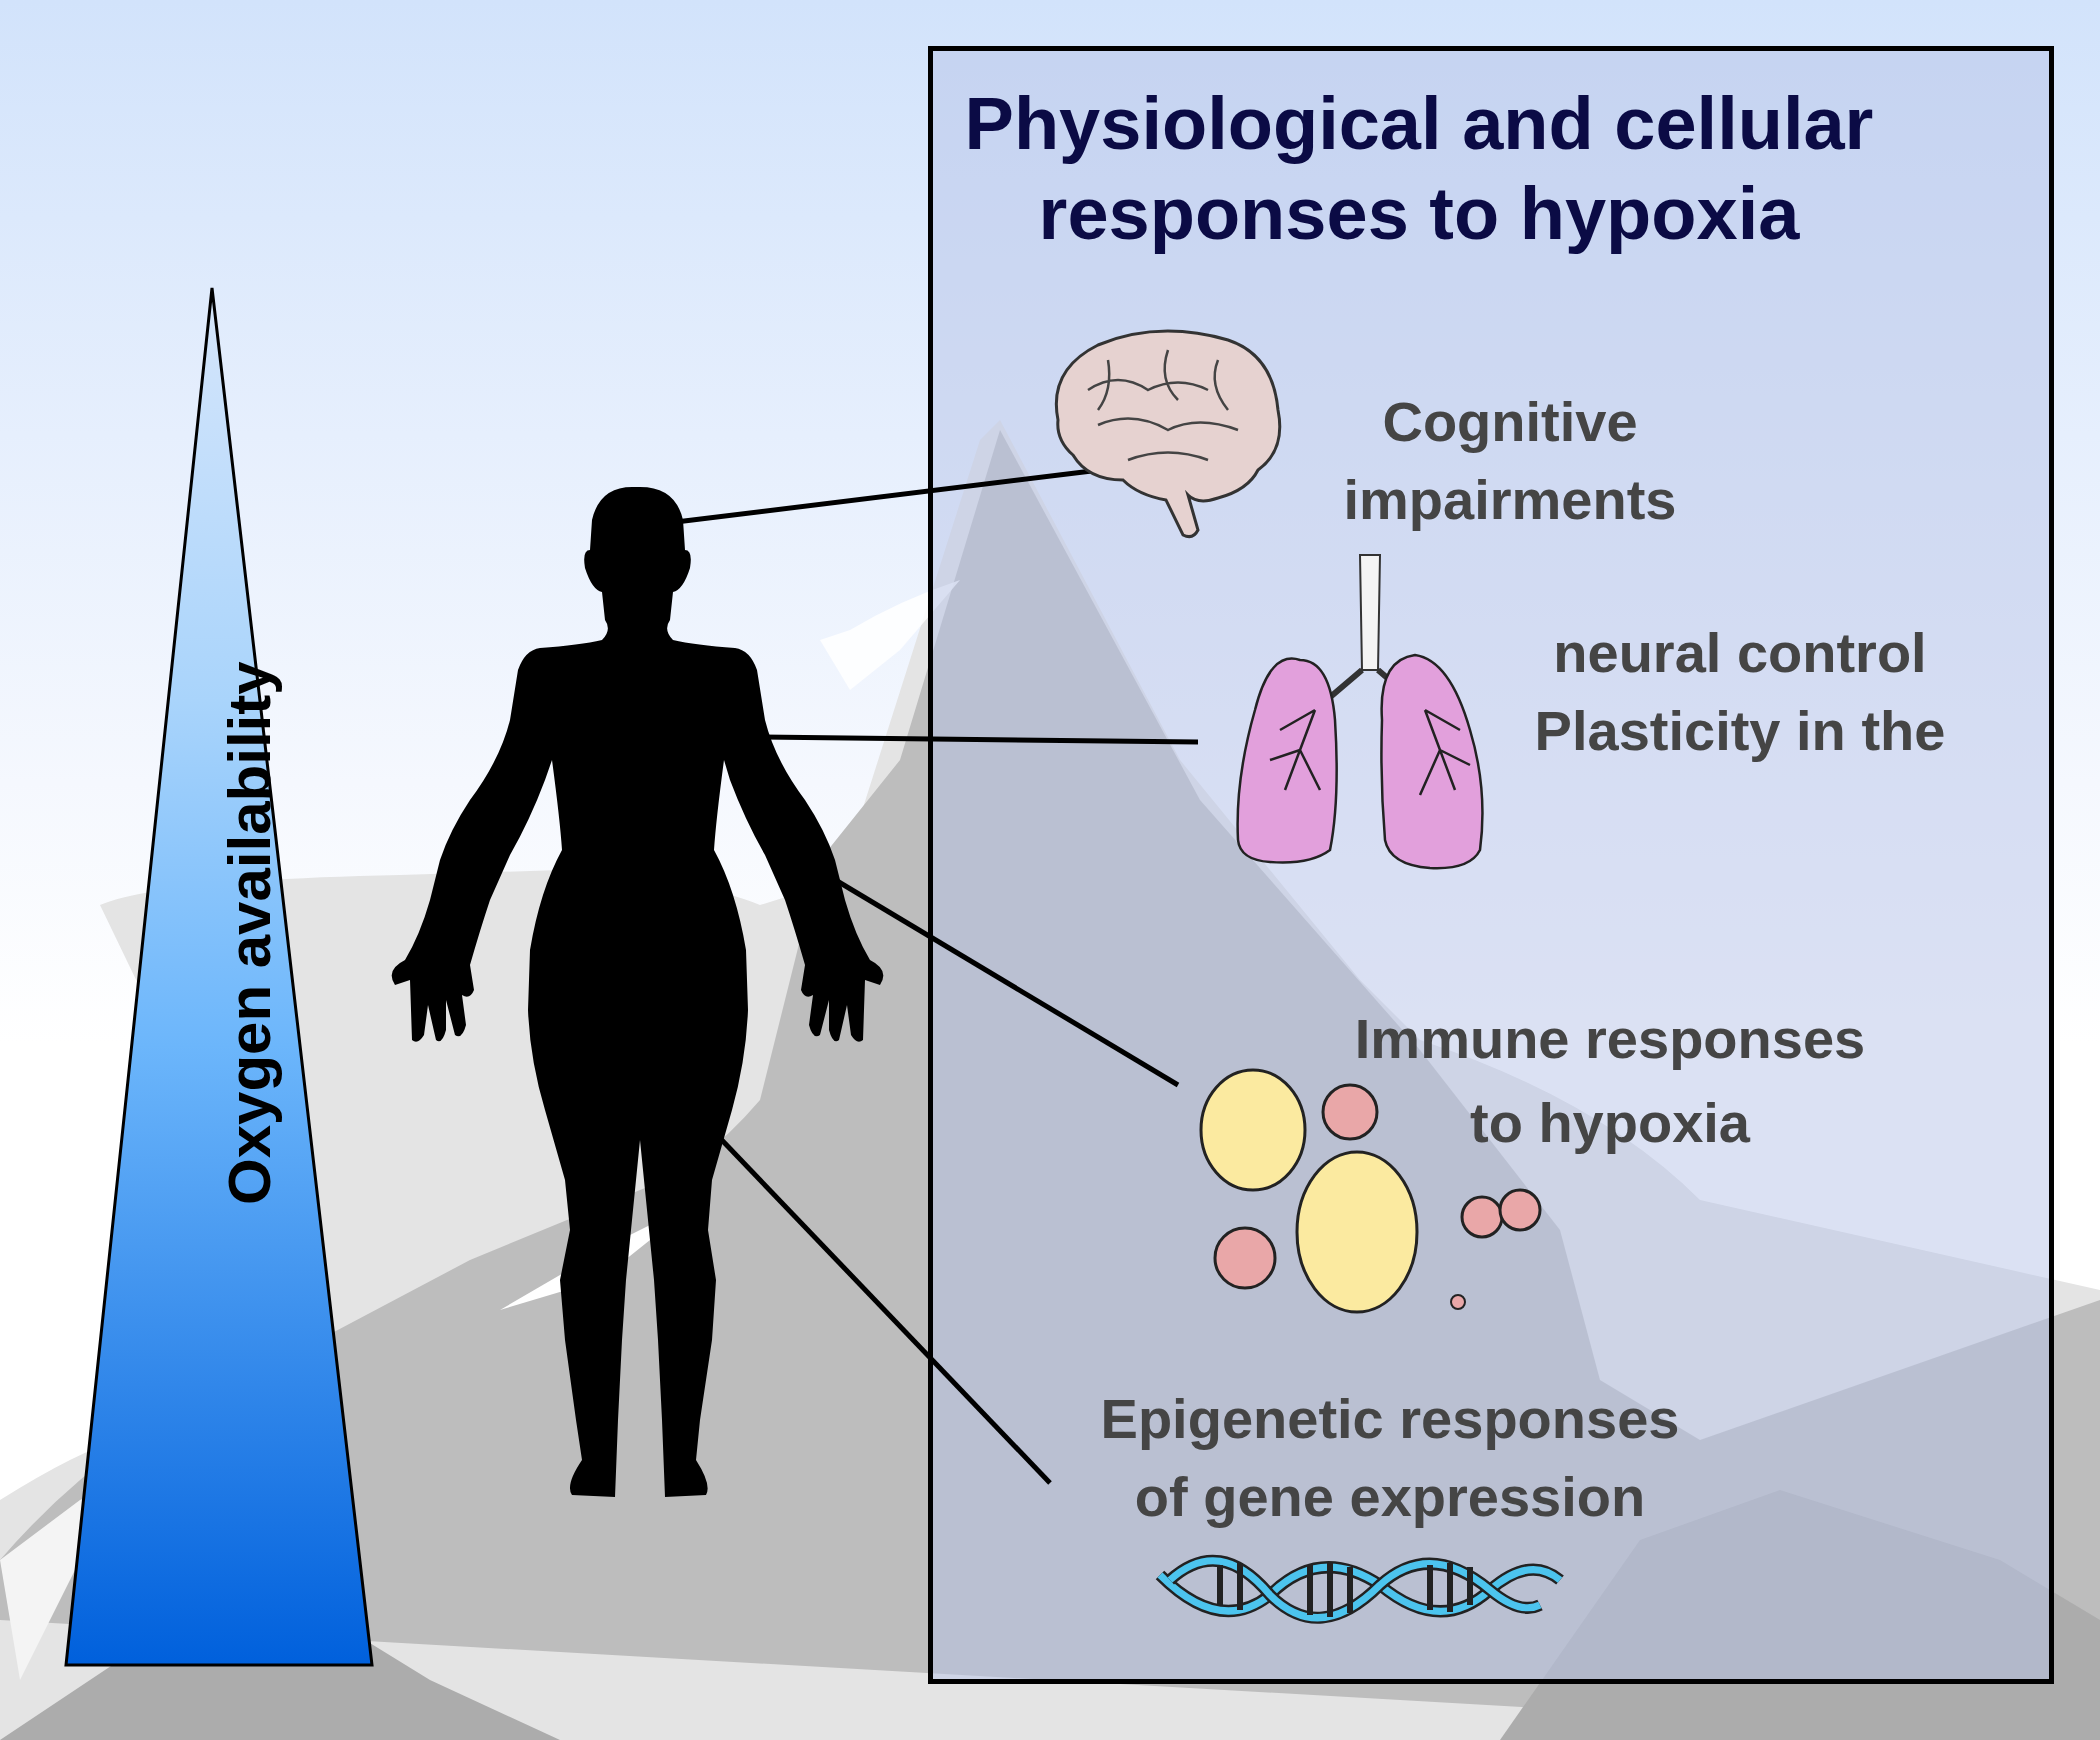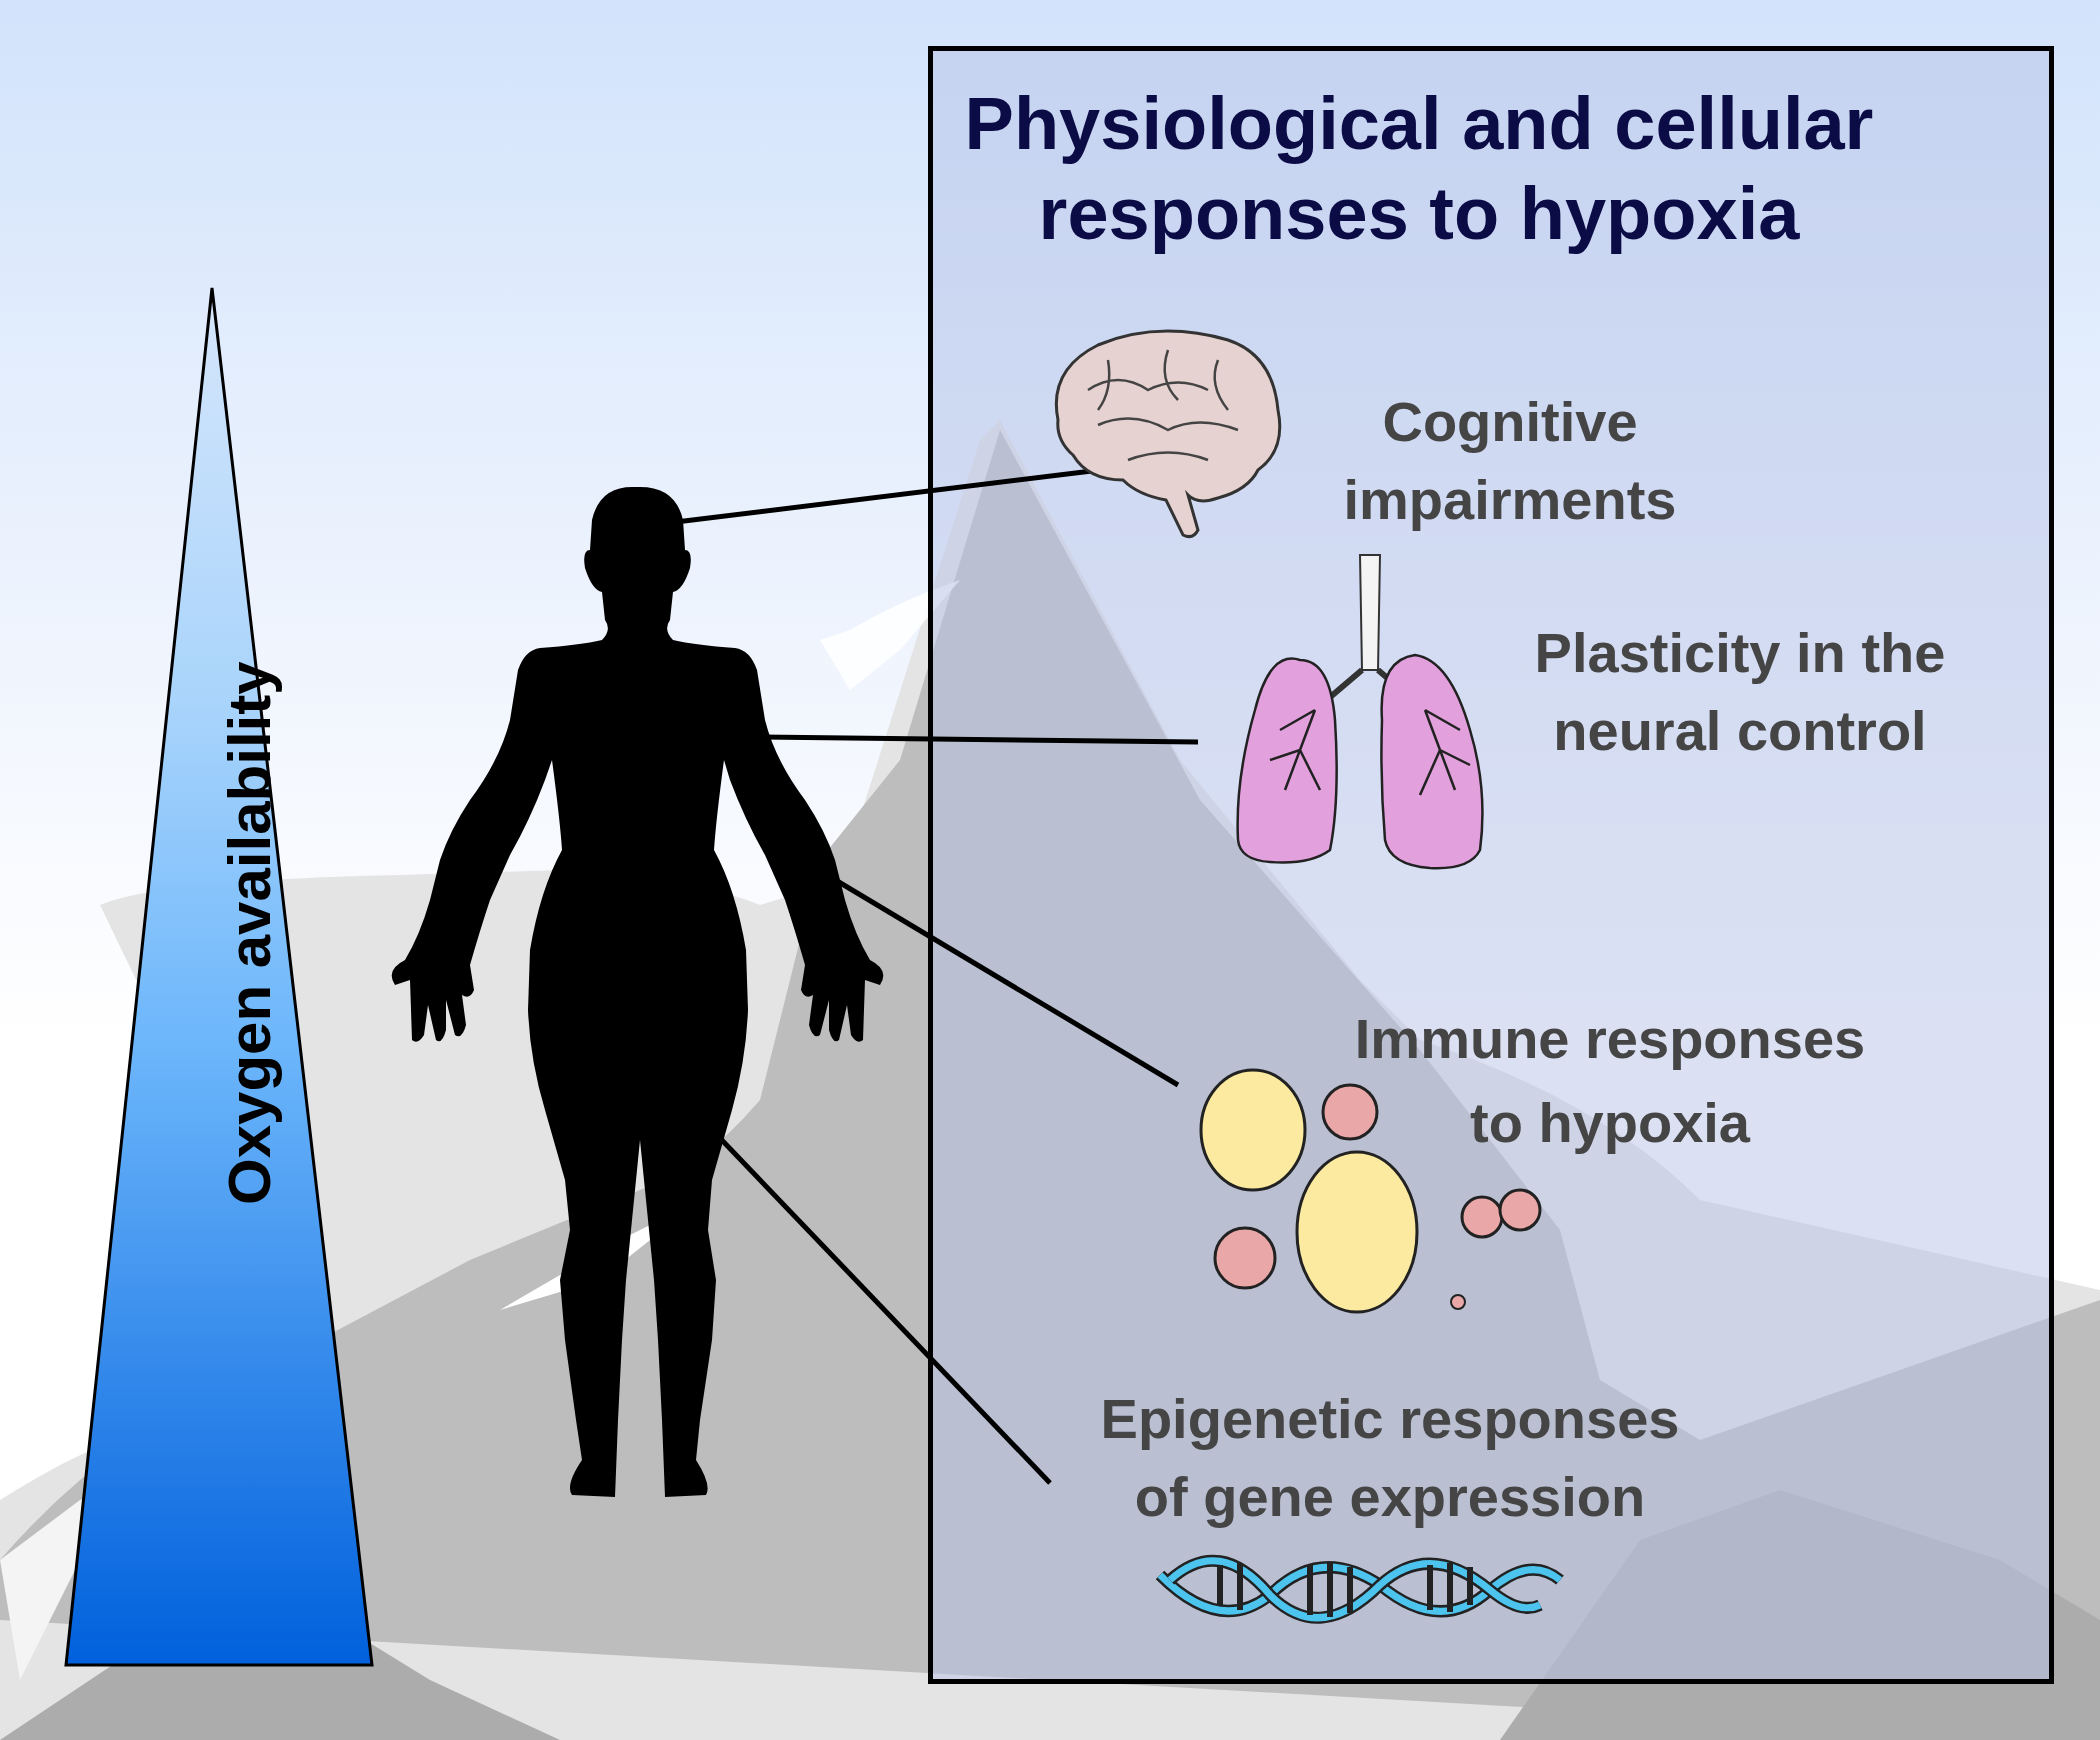--- a/index.html
+++ b/index.html
@@ -116,22 +116,22 @@
   </g>
 </svg>
 
 <div class="oxy-text">Oxygen availability</div>
 
 <div class="label" id="lbl-cog">
   <div>Cognitive</div>
   <div>impairments</div>
 </div>
 <div class="label" id="lbl-plast">
+  <div>neural control</div>
   <div>Plasticity in the</div>
-  <div>neural control</div>
 </div>
 <div class="label" id="lbl-imm">
   <div>Immune responses</div>
   <div style="margin-top:6px">to hypoxia</div>
 </div>
 <div class="label" id="lbl-epi">
   <div>Epigenetic responses</div>
   <div>of gene expression</div>
 </div>
 

